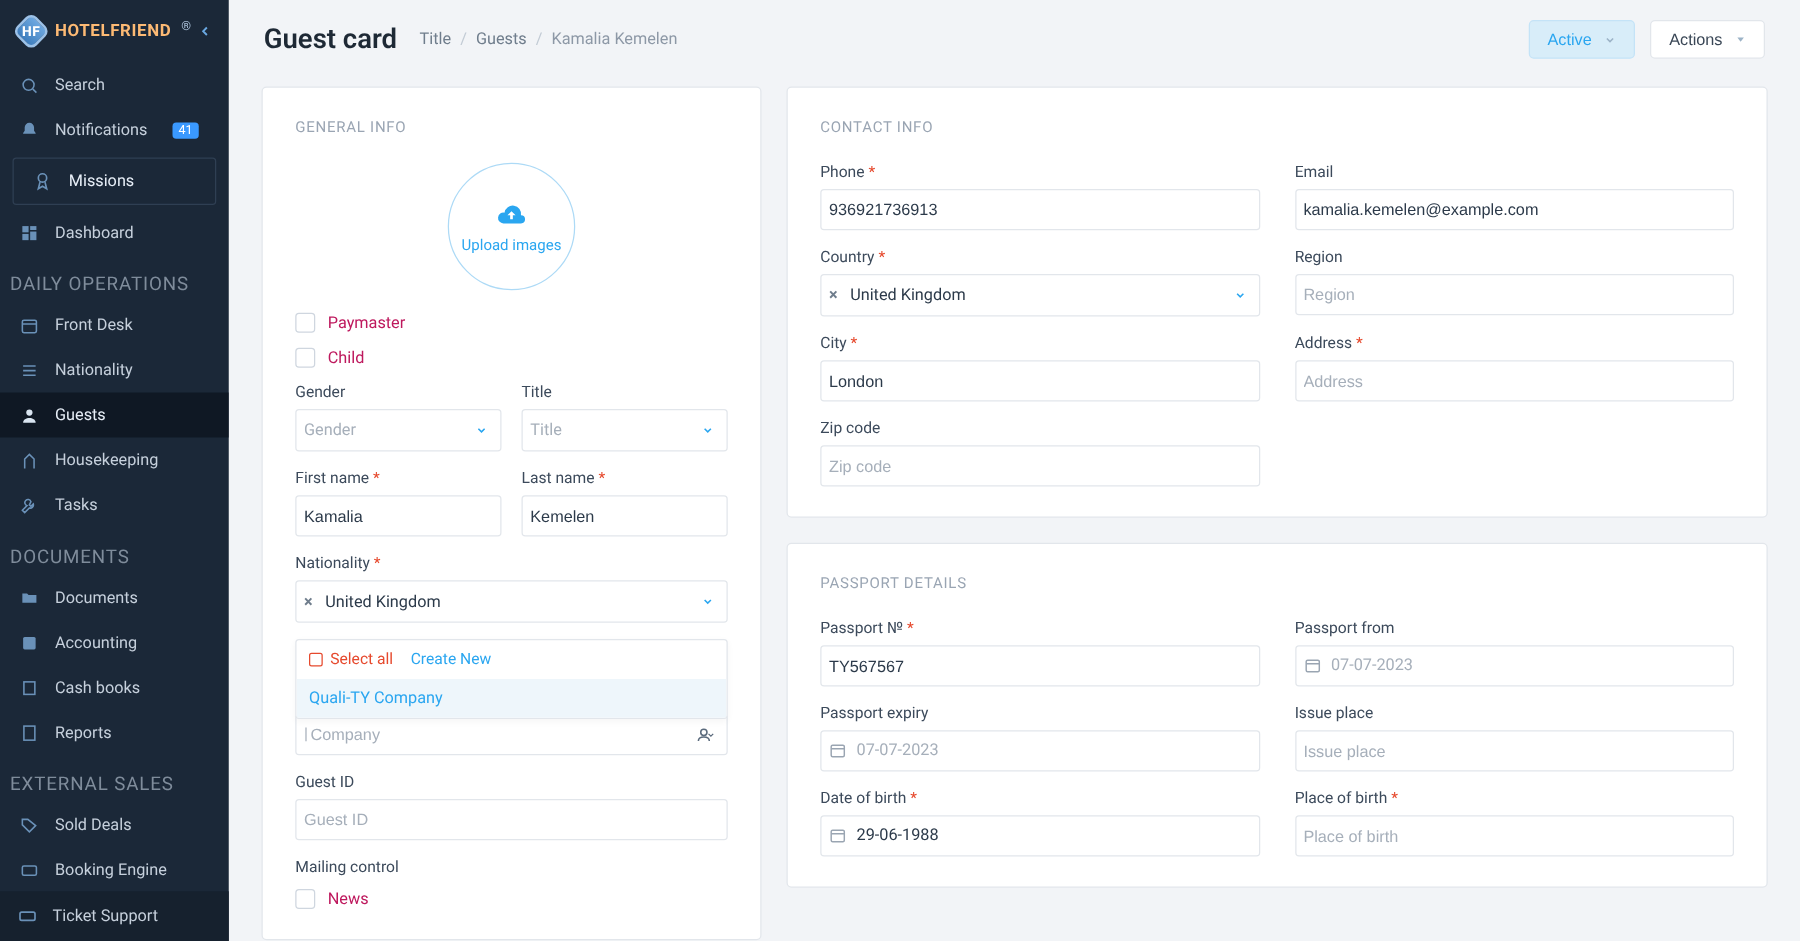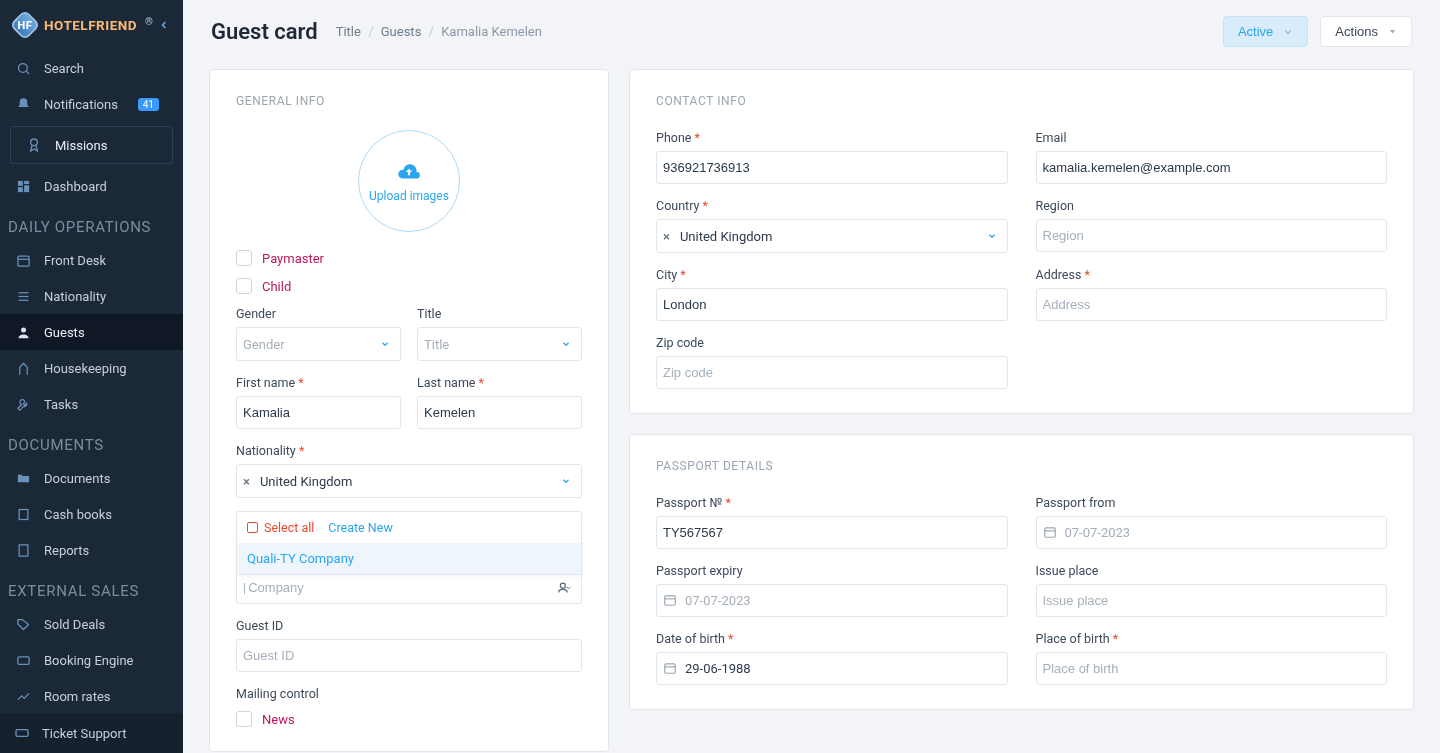--- a/index.html
+++ b/index.html
@@ -211,20 +211,28 @@
       <div class="nav-item">
         <span class="ico">
             <svg width="15" height="15" viewBox="0 0 24 24" fill="currentColor">
               <path d="M3 6h6l2 2h10v10H3z"></path>
             </svg>
           </span>
         <span class="nv-label">Documents</span>
       </div>
       <div class="nav-item">
         <span class="ico">
+            <svg width="15" height="15" viewBox="0 0 24 24" fill="currentColor">
+              <rect x="4" y="4" width="16" height="16" rx="2"></rect>
+            </svg>
+          </span>
+        <span class="nv-label">Accounting</span>
+      </div>
+      <div class="nav-item">
+        <span class="ico">
             <svg width="15" height="15" viewBox="0 0 24 24" fill="none" stroke="currentColor" stroke-width="2">
               <rect x="5" y="4" width="14" height="16"></rect>
             </svg>
           </span>
         <span class="nv-label">Cash books</span>
       </div>
       <div class="nav-item">
         <span class="ico">
             <svg width="15" height="15" viewBox="0 0 24 24" fill="none" stroke="currentColor" stroke-width="2">
               <rect x="5" y="3" width="14" height="18"></rect>

